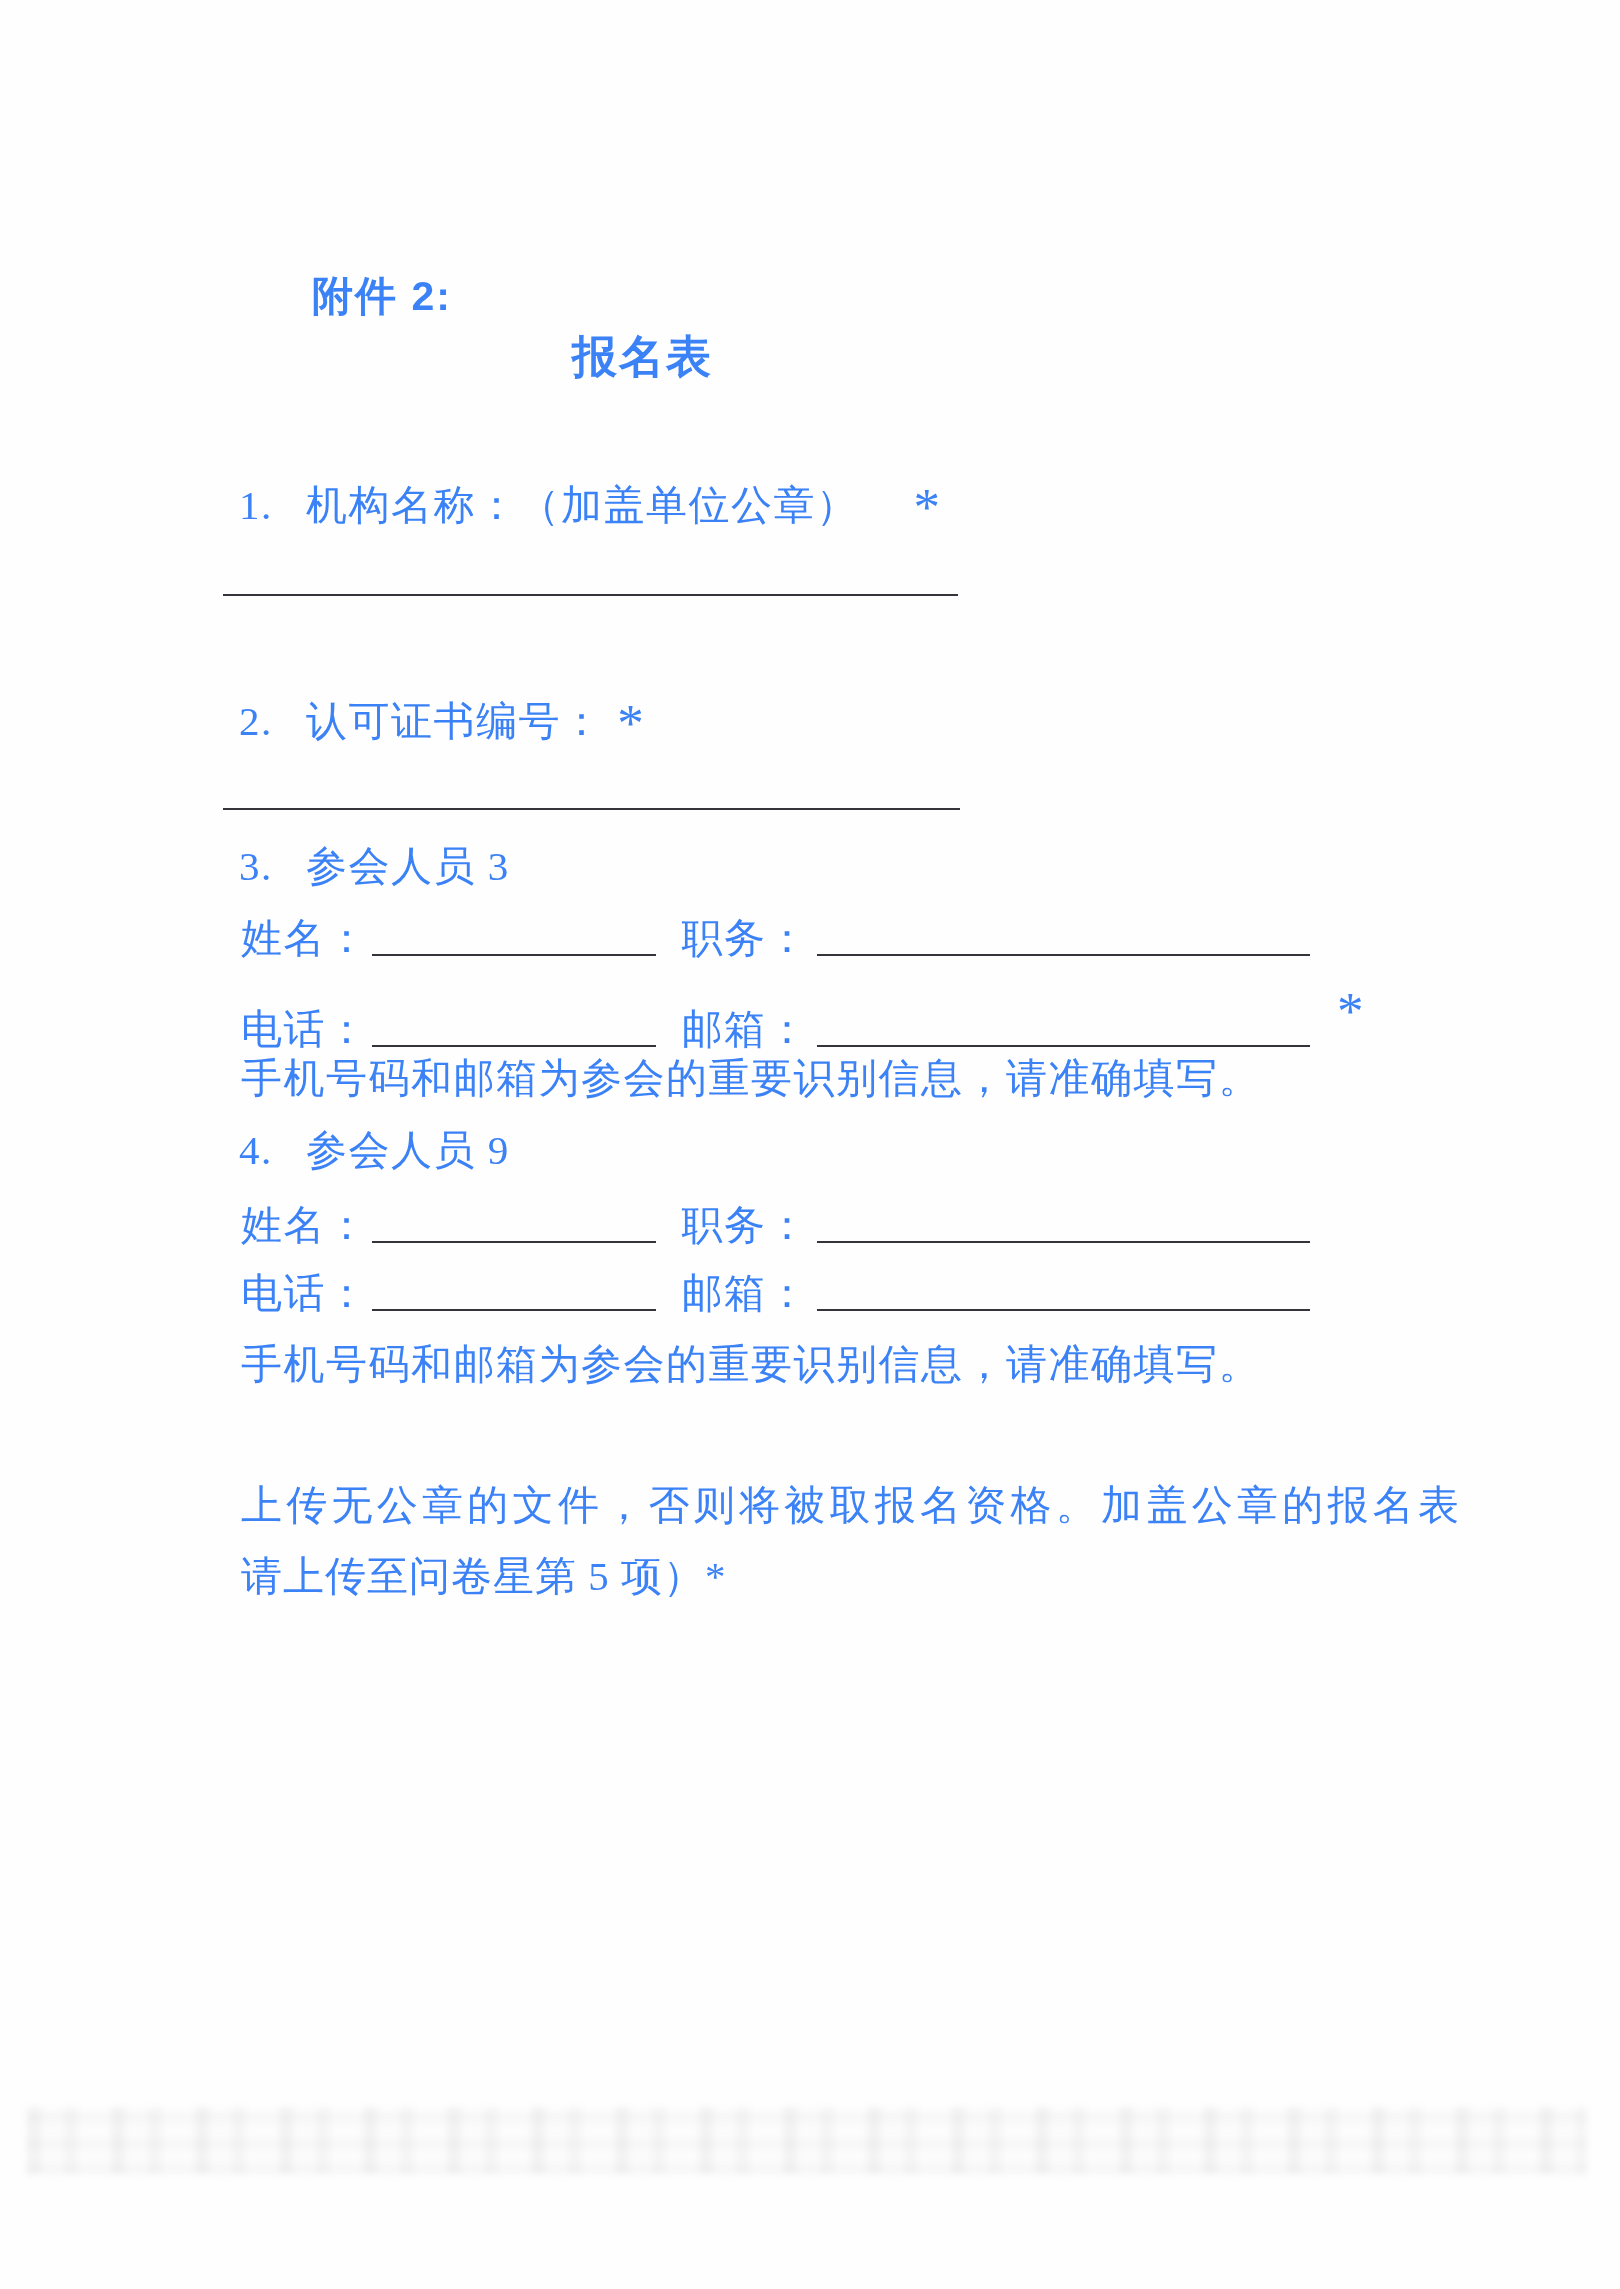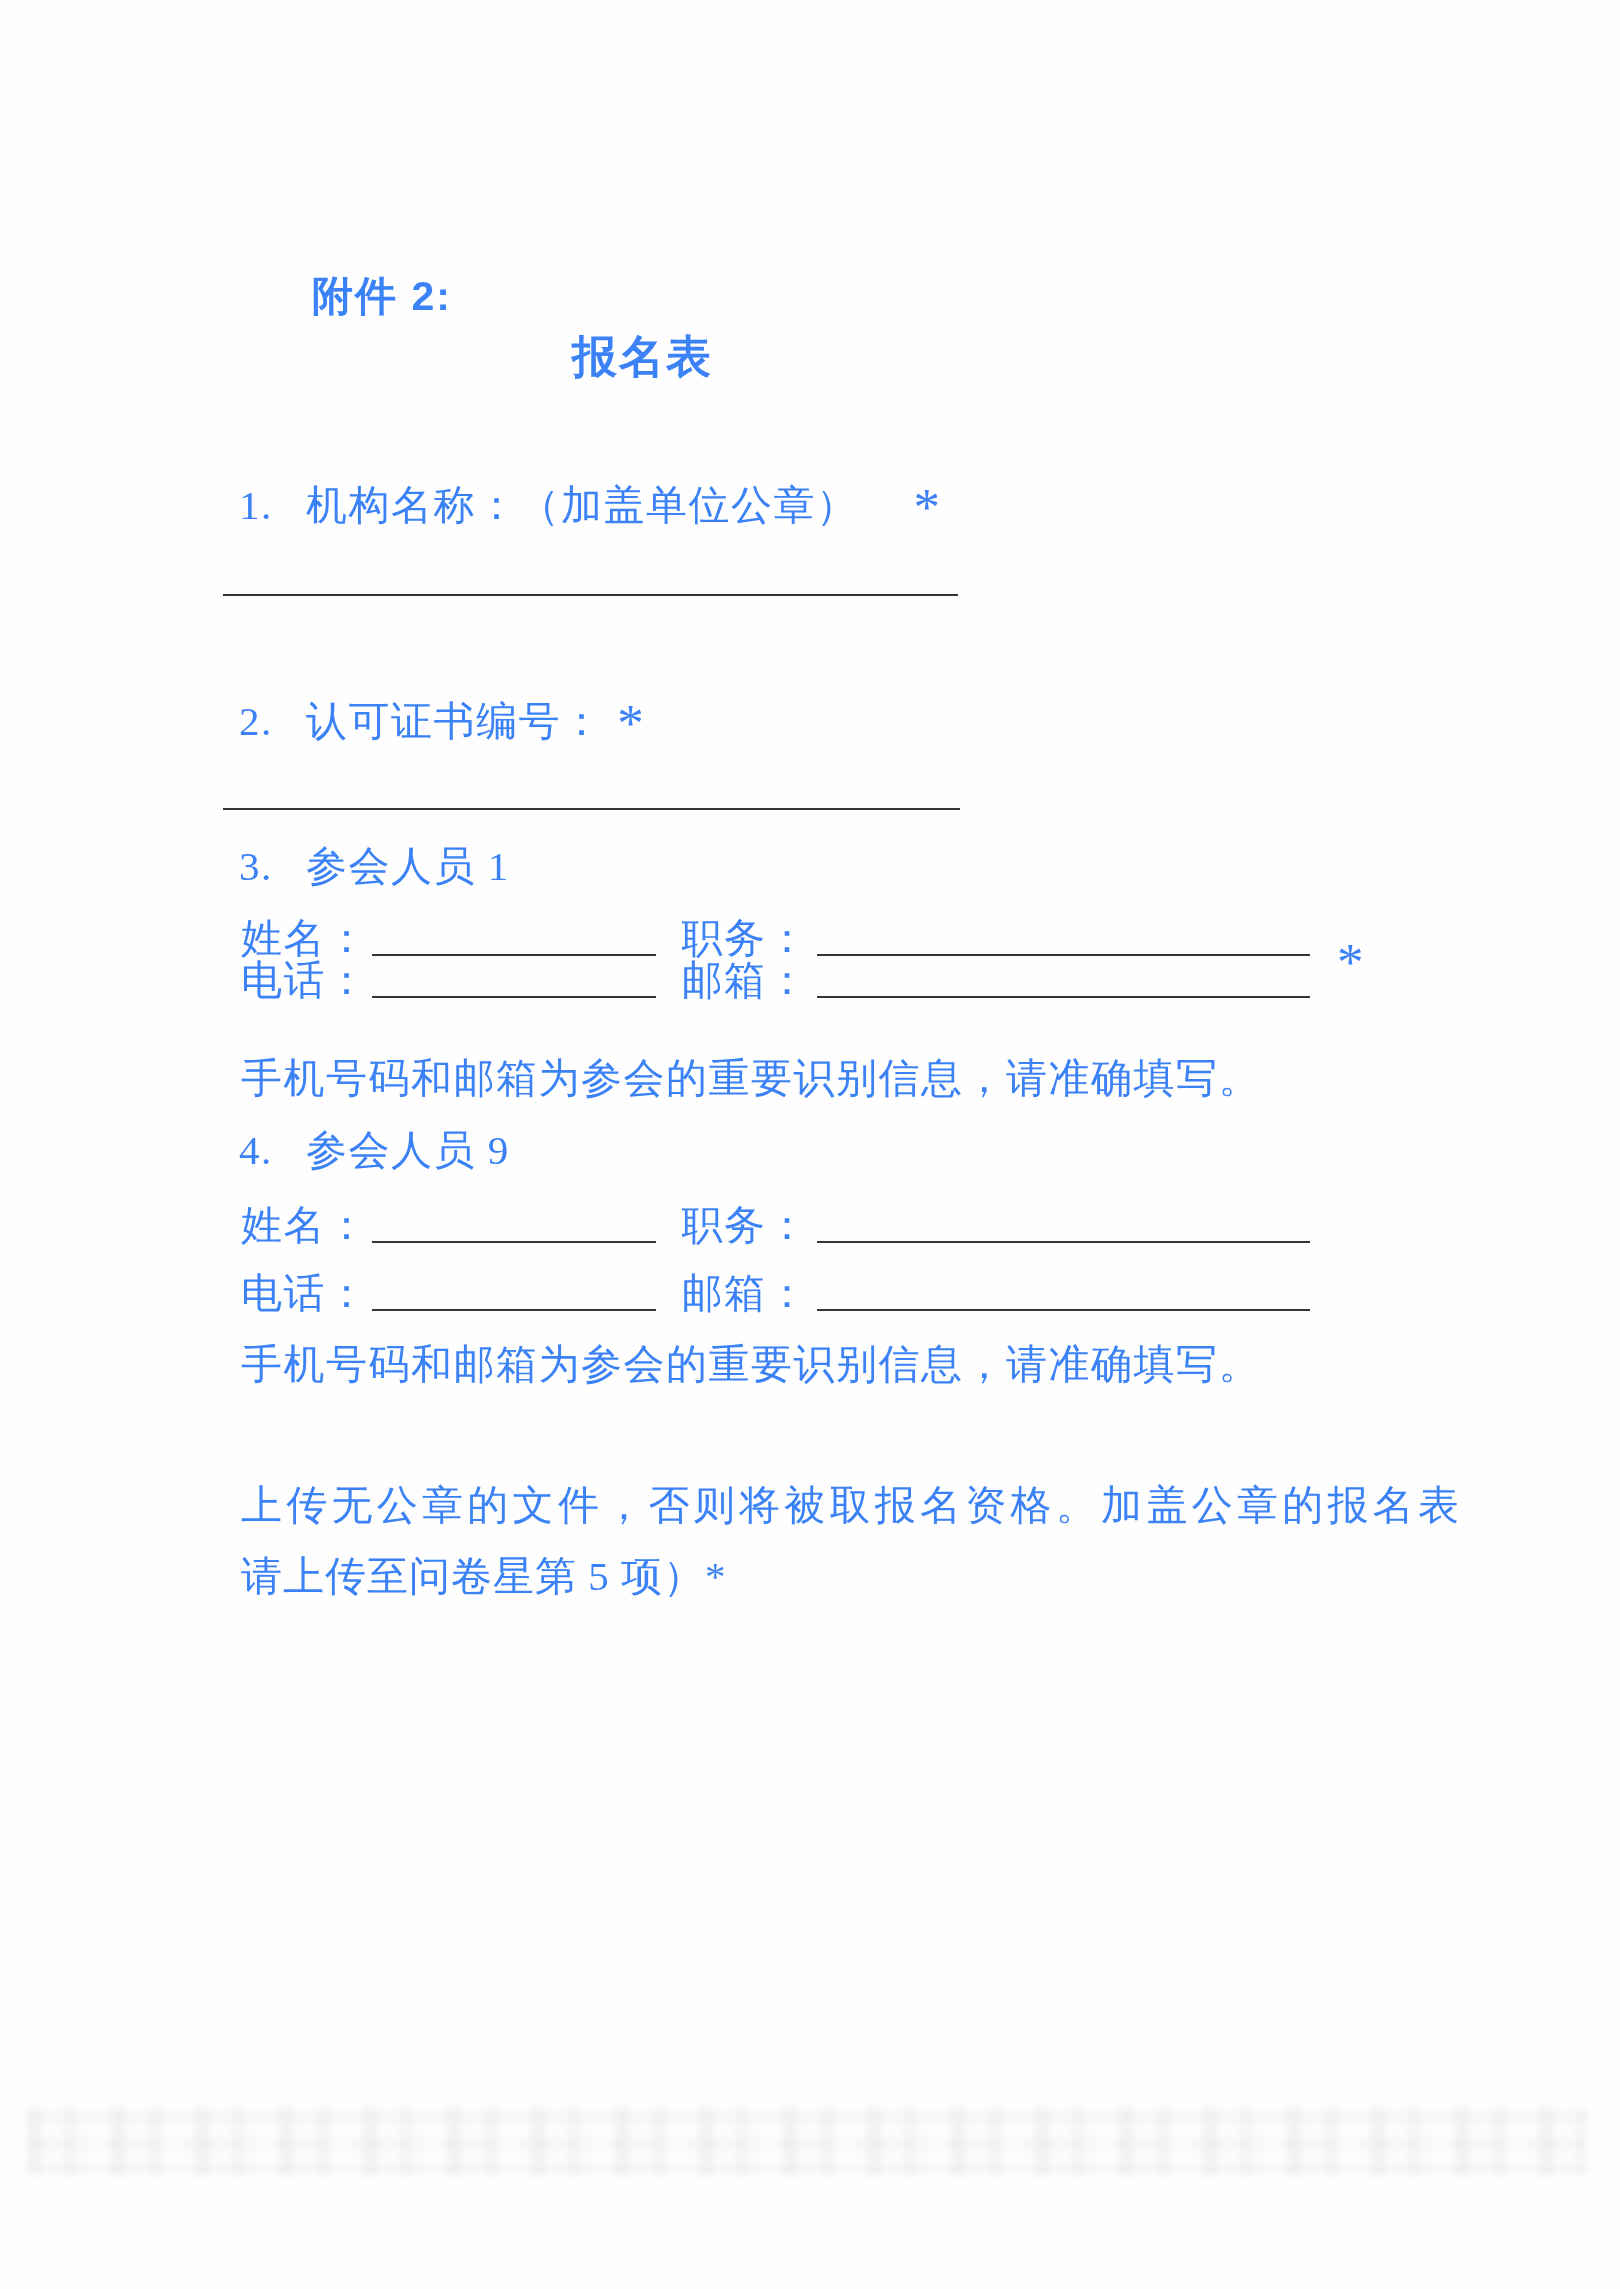--- a/index.html
+++ b/index.html
@@ -80,21 +80,21 @@
   .frow {
     position: absolute;
     left: 241px;
     height: 55px;
     font-size: 41px;
     line-height: 51px;
     letter-spacing: 1.5px;
     white-space: nowrap;
   }
   .row-3a { top: 913px; }
-  .row-3b { top: 955px; }
+  .row-3b { top: 1004px; }
   .row-4a { top: 1200px; }
   .row-4b { top: 1268px; }
   .flabel {
     display: inline-block;
     vertical-align: top;
   }
   .flabel-1 { width: 131px; }
   .flabel-2 { width: 135px; }
   .fgap {
     display: inline-block;
@@ -159,21 +159,21 @@
 
   <h1 class="title">报名表</h1>
 
 
   <div class="line item1"><span class="num">1.</span><span>机构名称：（加盖单位公章）</span><span class="star star-item1">*</span></div>
   <div class="uline uline-1"></div>
 
   <div class="line item2"><span class="num">2.</span><span>认可证书编号：</span><span class="star star-item2">*</span></div>
   <div class="uline uline-2"></div>
 
-  <div class="line item3"><span class="num">3.</span><span>参会人员 1</span></div>
+  <div class="line item3"><span class="num">3.</span><span>参会人员 3</span></div>
 
   <div class="frow row-3a"><span class="flabel flabel-1">姓名：</span><span class="ffield ffield-short"></span><span class="fgap"></span><span class="flabel flabel-2">职务：</span><span class="ffield ffield-long"></span></div>
 
   <div class="frow row-3b"><span class="flabel flabel-1">电话：</span><span class="ffield ffield-short"></span><span class="fgap"></span><span class="flabel flabel-2">邮箱：</span><span class="ffield ffield-long"></span><span class="star">*</span></div>
 
   <div class="line note-1">手机号码和邮箱为参会的重要识别信息，请准确填写。</div>
 
   <div class="line item4"><span class="num">4.</span><span>参会人员 9</span></div>
 
   <div class="frow row-4a"><span class="flabel flabel-1">姓名：</span><span class="ffield ffield-short"></span><span class="fgap"></span><span class="flabel flabel-2">职务：</span><span class="ffield ffield-long"></span></div>

